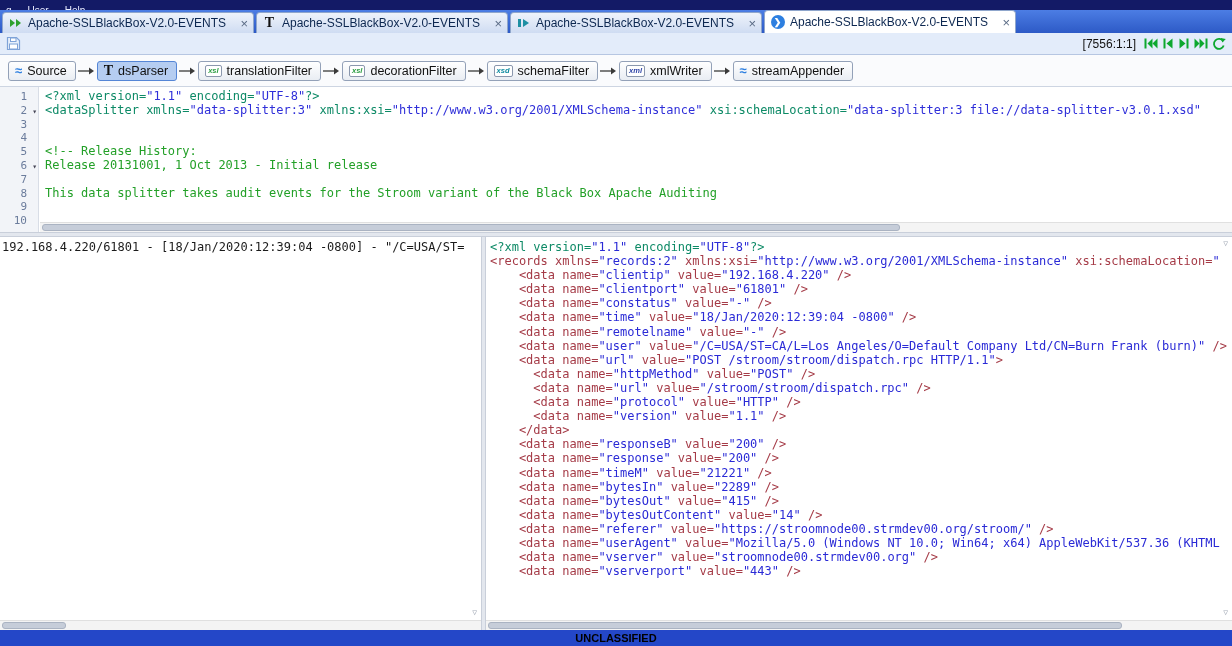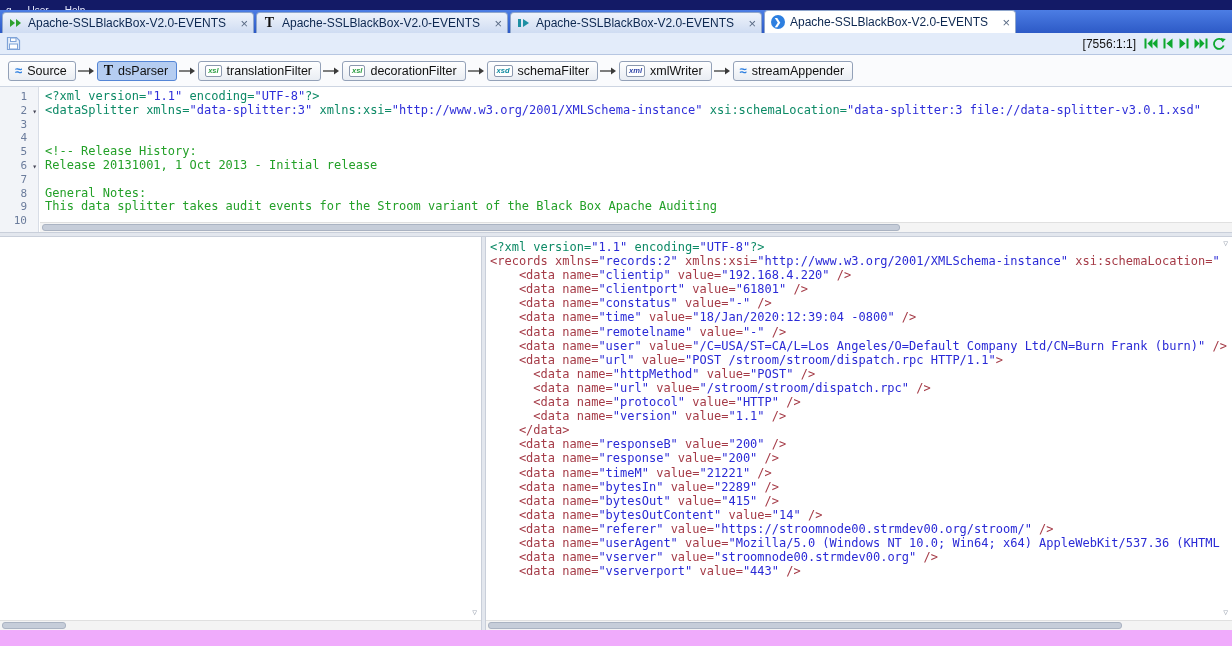--- a/index.html
+++ b/index.html
@@ -1,17 +1,17 @@
 <!DOCTYPE html>
 <html><head>
 <meta charset="utf-8">
 <style>
   * { margin:0; padding:0; box-sizing:border-box; }
   body { font-family:"Liberation Sans", sans-serif; background:#888; }
-  .app { position:relative; width:1232px; height:646px; background:#f0abfc; overflow:hidden; }
+  .app { position:relative; width:1232px; height:646px; background:#fdba74; overflow:hidden; }
 
   
   .menubar { position:absolute; left:0; top:0; width:100%; height:10px; background:#131a66; overflow:hidden; }
   .menubar span { display:inline-block; color:#e8ecff; font-size:10px; margin-top:-3px; margin-left:16px; }
   .menubar span:first-child { margin-left:6px; }
 
   
   .tabbar { position:absolute; left:0; top:10px; width:100%; height:23px;
             background:linear-gradient(#4c7de4,#2d5ac6); display:flex; align-items:flex-end; padding-left:2px; }
   .tab { display:flex; align-items:center; gap:5px; height:21px; width:252px; margin-right:2px;
@@ -267,31 +267,31 @@
         <div class="ln">10</div>
       </div>
     <div class="code">
         <div class="code-line"><span style="color: rgb(13, 138, 102);">&lt;?xml version=</span><span style="color: rgb(47, 47, 217);">"1.1"</span><span style="color: rgb(13, 138, 102);"> encoding=</span><span style="color: rgb(47, 47, 217);">"UTF-8"</span><span style="color: rgb(13, 138, 102);">?&gt;</span></div>
         <div class="code-line"><span style="color: rgb(13, 138, 102);">&lt;dataSplitter xmlns=</span><span style="color: rgb(47, 47, 217);">"data-splitter:3"</span><span style="color: rgb(13, 138, 102);"> xmlns:xsi=</span><span style="color: rgb(47, 47, 217);">"http://www.w3.org/2001/XMLSchema-instance"</span><span style="color: rgb(13, 138, 102);"> xsi:schemaLocation=</span><span style="color: rgb(47, 47, 217);">"data-splitter:3 file://data-splitter-v3.0.1.xsd"</span></div>
         <div class="code-line">&nbsp;</div>
         <div class="code-line">&nbsp;</div>
         <div class="code-line"><span style="color: rgb(35, 160, 40);">&lt;!-- Release History:</span></div>
         <div class="code-line"><span style="color: rgb(35, 160, 40);">Release 20131001, 1 Oct 2013 - Initial release</span></div>
         <div class="code-line">&nbsp;</div>
-        <div class="code-line"><span style="color: rgb(35, 160, 40);">General Notes:</span></div>
         <div class="code-line"><span style="color: rgb(35, 160, 40);">This data splitter takes audit events for the Stroom variant of the Black Box Apache Auditing</span></div>
       </div>
     <div class="hscroll">
       <div class="thumb" style="width:72%"></div>
     </div>
   </div>
 
   <div class="hsplit"></div>
 
   <div class="pane pane-left">
+    <div class="content">192.168.4.220/61801 - [18/Jan/2020:12:39:04 -0800] - "/C=USA/ST=</div>
     <span class="corner-marker mk-br">▽</span>
     <div class="hscroll">
       <div class="thumb" style="width:64px"></div>
     </div>
   </div>
 
   <div class="vsplit"></div>
 
   <div class="pane pane-right">
     <div class="content">
@@ -320,14 +320,17 @@
         <div class="code-line"><span style="color: rgb(165, 59, 71);">    &lt;data name=</span><span style="color: rgb(42, 42, 214);">"vserver"</span><span style="color: rgb(165, 59, 71);"> value=</span><span style="color: rgb(42, 42, 214);">"stroomnode00.strmdev00.org"</span><span style="color: rgb(165, 59, 71);"> /&gt;</span></div>
         <div class="code-line"><span style="color: rgb(165, 59, 71);">    &lt;data name=</span><span style="color: rgb(42, 42, 214);">"vserverport"</span><span style="color: rgb(165, 59, 71);"> value=</span><span style="color: rgb(42, 42, 214);">"443"</span><span style="color: rgb(165, 59, 71);"> /&gt;</span></div>
       </div>
     <span class="corner-marker mk-tr">▽</span>
     <span class="corner-marker mk-br">▽</span>
     <div class="hscroll">
       <div class="thumb" style="width:85%"></div>
     </div>
   </div>
 
+  <div class="footer">
+    <span>UNCLASSIFIED</span>
+  </div>
 
 </div>
 
 </body></html>

